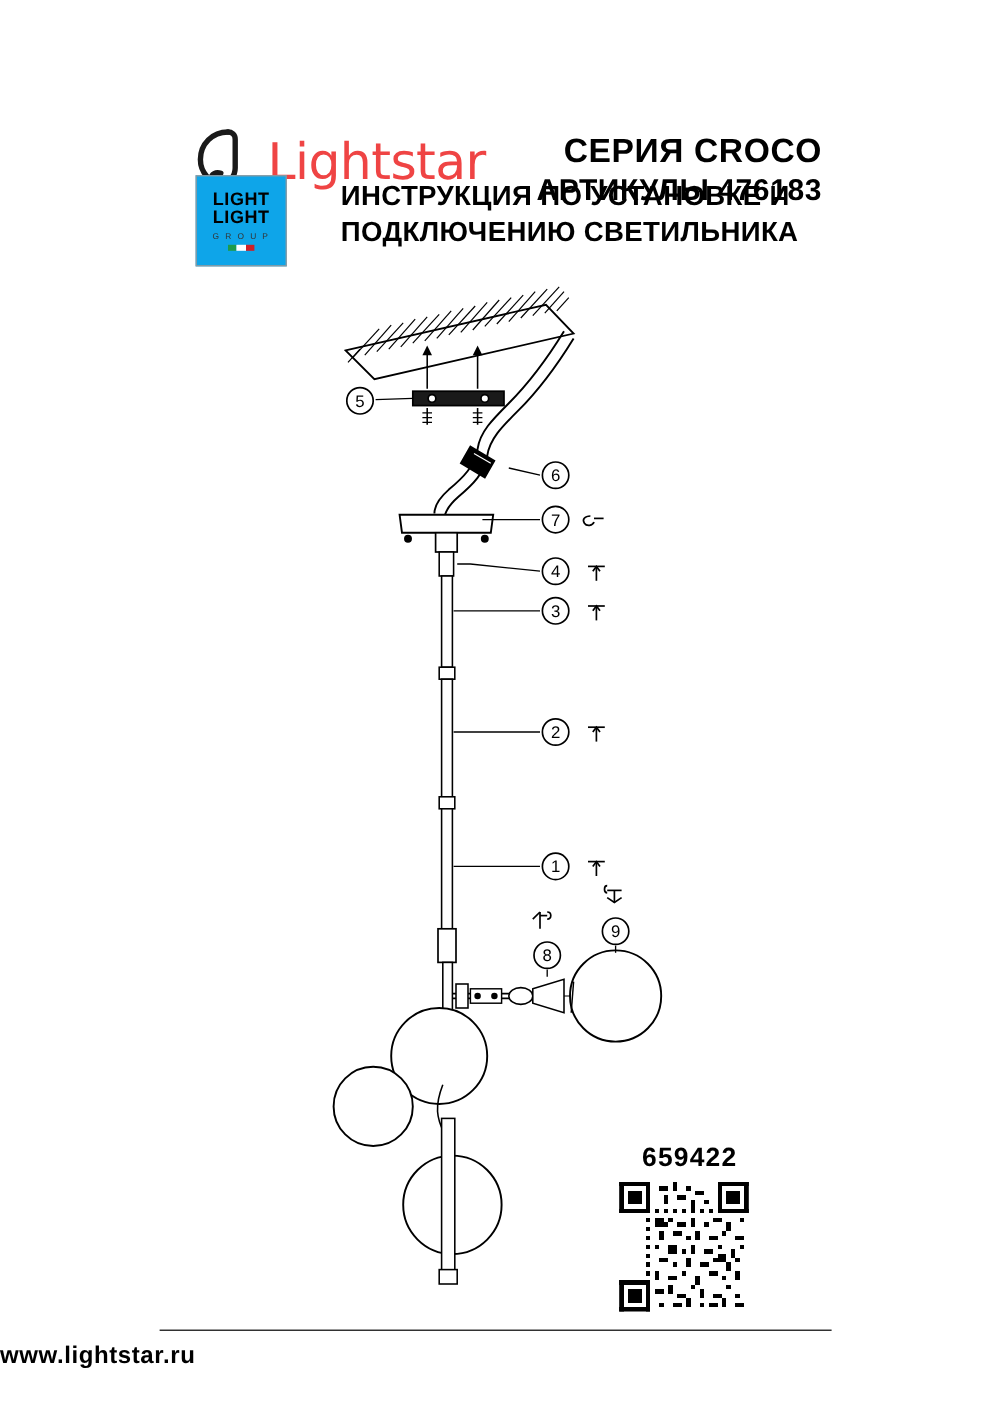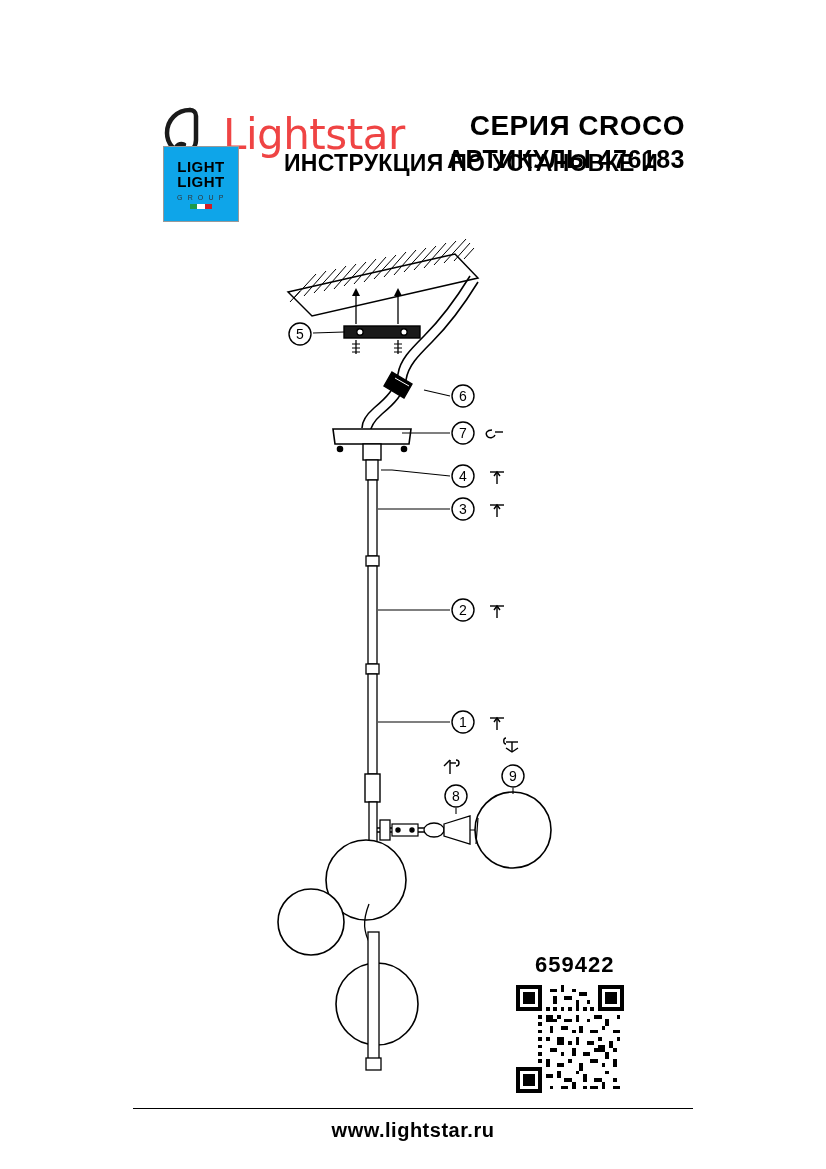--- a/index.html
+++ b/index.html
@@ -137,21 +137,21 @@
     top: 985px;
     width: 108px;
     height: 108px;
   }
 
   .footer {
     position: absolute;
     left: 0;
     top: 1108px;
     width: 826px;
-    text-align: center;
+    text-align: left;
   }
   .footer-line {
     width: 560px;
     height: 1px;
     background: #000;
     margin: 0 auto 10px auto;
   }
   .footer-url {
     font-size: 20px;
     font-weight: bold;
@@ -186,20 +186,21 @@
     <div class="badge-sub">G R O U P</div>
     <div class="badge-flag">
       <i style="background:#1d9b4b"></i>
         <i style="background:#ffffff"></i>
         <i style="background:#cf2027"></i>
     </div>
   </div>
 
   <div class="instruction">
     <div>ИНСТРУКЦИЯ ПО УСТАНОВКЕ И</div>
+    <div>ПОДКЛЮЧЕНИЮ СВЕТИЛЬНИКА</div>
   </div>
 
   <div class="drawing">
     <svg width="826" height="860" viewBox="0 0 826 860">
       <g stroke="#000" fill="none" stroke-width="1.4">
 
         <g>
           <path d="M288 60 L455 22 L478 46 L312 84 Z" fill="#fff" stroke="#000" stroke-width="1.5"></path>
           <g stroke-width="1">
             <path d="M294 66 L316 42"></path>

